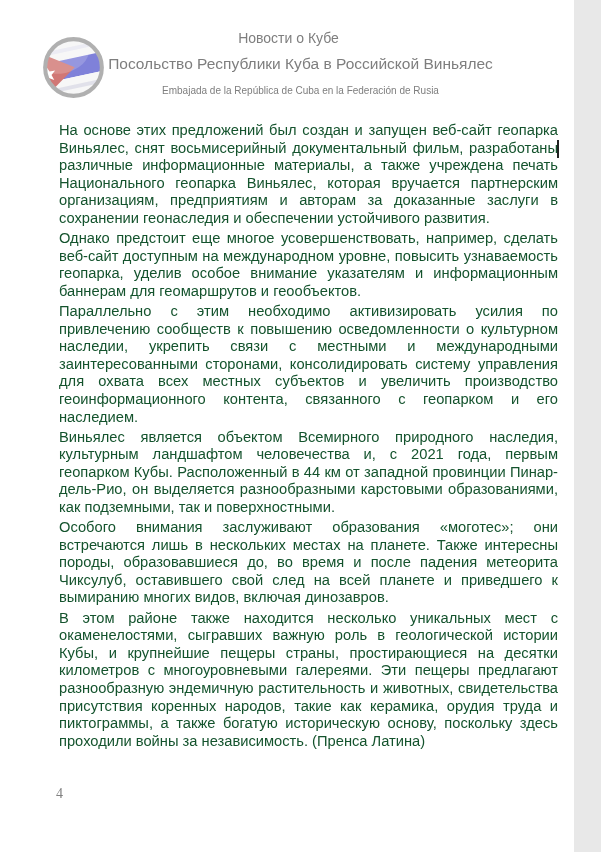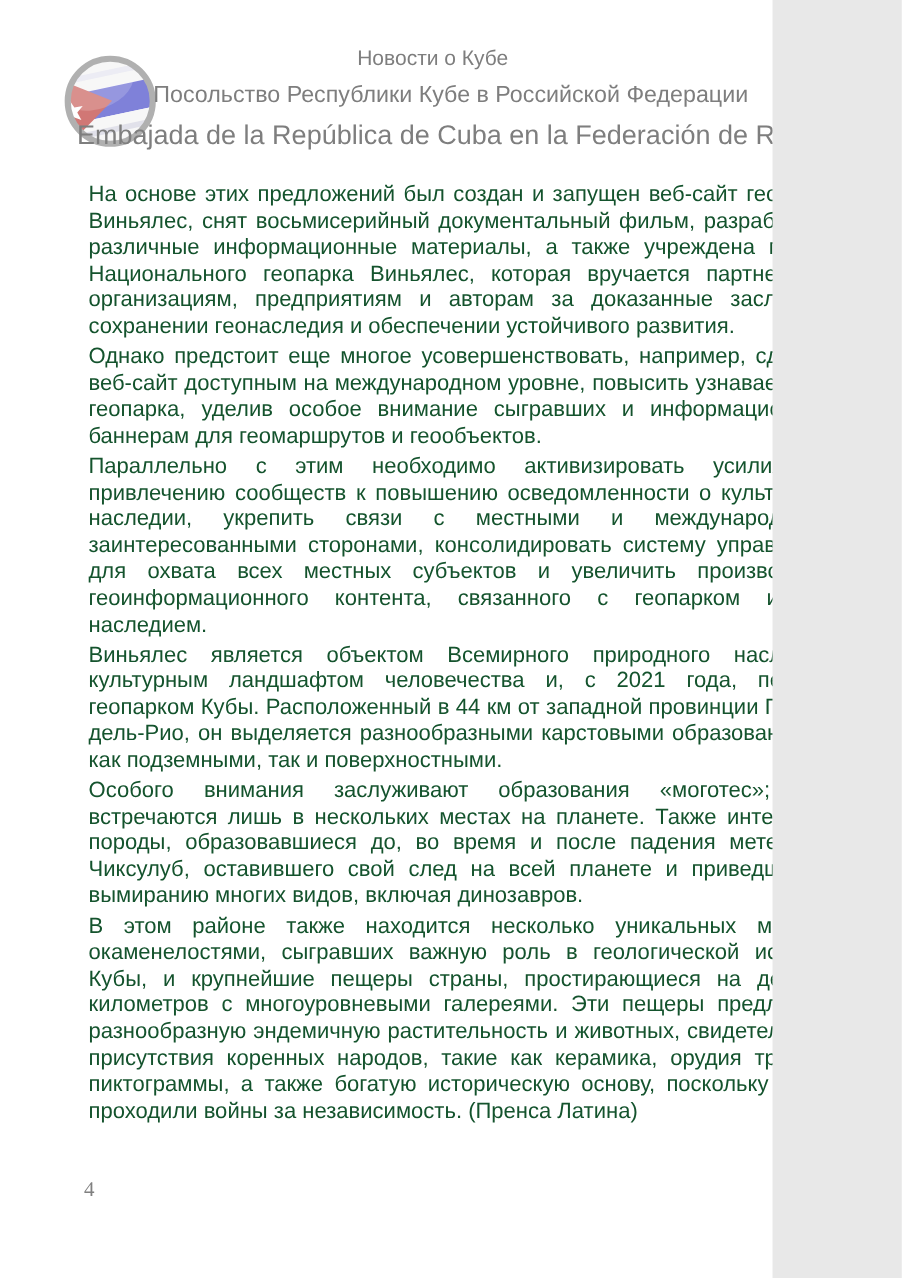--- a/index.html
+++ b/index.html
@@ -1,30 +1,30 @@
 <!DOCTYPE html>
 <html><head>
 <meta charset="utf-8">
 <style>
   html,body{margin:0;padding:0;background:#e8e8e8;}
   .page{
     position:relative;
-    width:515px;height:852px;
+    width:574px;height:852px;
     background:#ffffff;
     overflow:hidden;
     font-family:"Liberation Sans", sans-serif;
   }
   
   .hdr-line{
     position:absolute;left:0;width:601px;
     text-align:center;color:#7e7e7e;
   }
   .hdr-title{top:29px;font-size:14px;line-height:18px;transform:translateX(-12px);}
   .hdr-ru{top:54px;font-size:15.5px;line-height:19px;}
-  .hdr-es{top:81px;font-size:18px;line-height:19px;}
+  .hdr-es{top:81px;font-size:10px;line-height:19px;}
   .logo{
     position:absolute;left:42px;top:36px;
     width:63px;height:63px;opacity:.78;
   }
   
   .article{
     position:absolute;left:59px;top:122px;width:499px;
     color:#14532d;
     font-size:14.7px;line-height:17.6px;
     text-align:justify;
@@ -66,27 +66,27 @@
           <rect x="-45" y="77" width="190" height="6" fill="#bdbdd6" opacity="0.5"></rect>
           <polygon points="-45,-15 52,50 -45,115" fill="#c5524f"></polygon>
           <polygon points="8,40 11.5,48.5 20.5,48.8 13.4,54.4 16,63.1 8,58 0,63.1 2.6,54.4 -4.5,48.8 4.5,48.5" fill="#ffffff"></polygon>
         </g>
         <ellipse cx="36" cy="32" rx="40" ry="26" fill="#ffffff" opacity="0.18" transform="rotate(-20 36 32)"></ellipse>
       </g>
       <ellipse cx="50" cy="50" rx="45" ry="45" fill="none" stroke="#9b9b9b" stroke-width="6.5"></ellipse>
     </svg>
 
     <div class="hdr-line hdr-title">Новости о Кубе</div>
-    <div class="hdr-line hdr-ru">Посольство Республики Кубе в Российской Федерации</div>
+    <div class="hdr-line hdr-ru">Посольство Республики Куба в Российской Виньялес</div>
     <div class="hdr-line hdr-es">Embajada de la República de Cuba en la Federación de Rusia</div>
   </header>
 
   <main class="article">
     <p>На основе этих предложений был создан и запущен веб-сайт геопарка Виньялес, снят восьмисерийный документальный фильм, разработаны различные информационные материалы, а также учреждена печать Национального геопарка Виньялес, которая вручается партнерским организациям, предприятиям и авторам за доказанные заслуги в сохранении геонаследия и обеспечении устойчивого развития.</p>
-    <p>Однако предстоит еще многое усовершенствовать, например, сделать веб-сайт доступным на международном уровне, повысить узнаваемость геопарка, уделив особое внимание сыгравших и информационным баннерам для геомаршрутов и геообъектов.</p>
+    <p>Однако предстоит еще многое усовершенствовать, например, сделать веб-сайт доступным на международном уровне, повысить узнаваемость геопарка, уделив особое внимание указателям и информационным баннерам для геомаршрутов и геообъектов.</p>
     <p>Параллельно с этим необходимо активизировать усилия по привлечению сообществ к повышению осведомленности о культурном наследии, укрепить связи с местными и международными заинтересованными сторонами, консолидировать систему управления для охвата всех местных субъектов и увеличить производство геоинформационного контента, связанного с геопарком и его наследием.</p>
     <p>Виньялес является объектом Всемирного природного наследия, культурным ландшафтом человечества и, с 2021 года, первым геопарком Кубы. Расположенный в 44 км от западной провинции Пинар-дель-Рио, он выделяется разнообразными карстовыми образованиями, как подземными, так и поверхностными.</p>
     <p>Особого внимания заслуживают образования «моготес»; они встречаются лишь в нескольких местах на планете. Также интересны породы, образовавшиеся до, во время и после падения метеорита Чиксулуб, оставившего свой след на всей планете и приведшего к вымиранию многих видов, включая динозавров.</p>
     <p><span>В этом районе также находится несколько уникальных мест с окаменелостями, сыгравших важную роль в геологической истории Кубы, и крупнейшие пещеры страны, простирающиеся на десятки километров с многоуровневыми галереями. Эти пещеры предлагают разнообразную эндемичную растительность и животных, свидетельства присутствия коренных народов, такие как керамика, орудия труда и пиктограммы, а также богатую историческую основу, поскольку здесь проходили войны за независимость. </span><strong>(Пренса Латина)</strong></p>
   </main>
 
   <div class="caret"></div>
 
   <footer>
     <span class="page-num">4</span>

